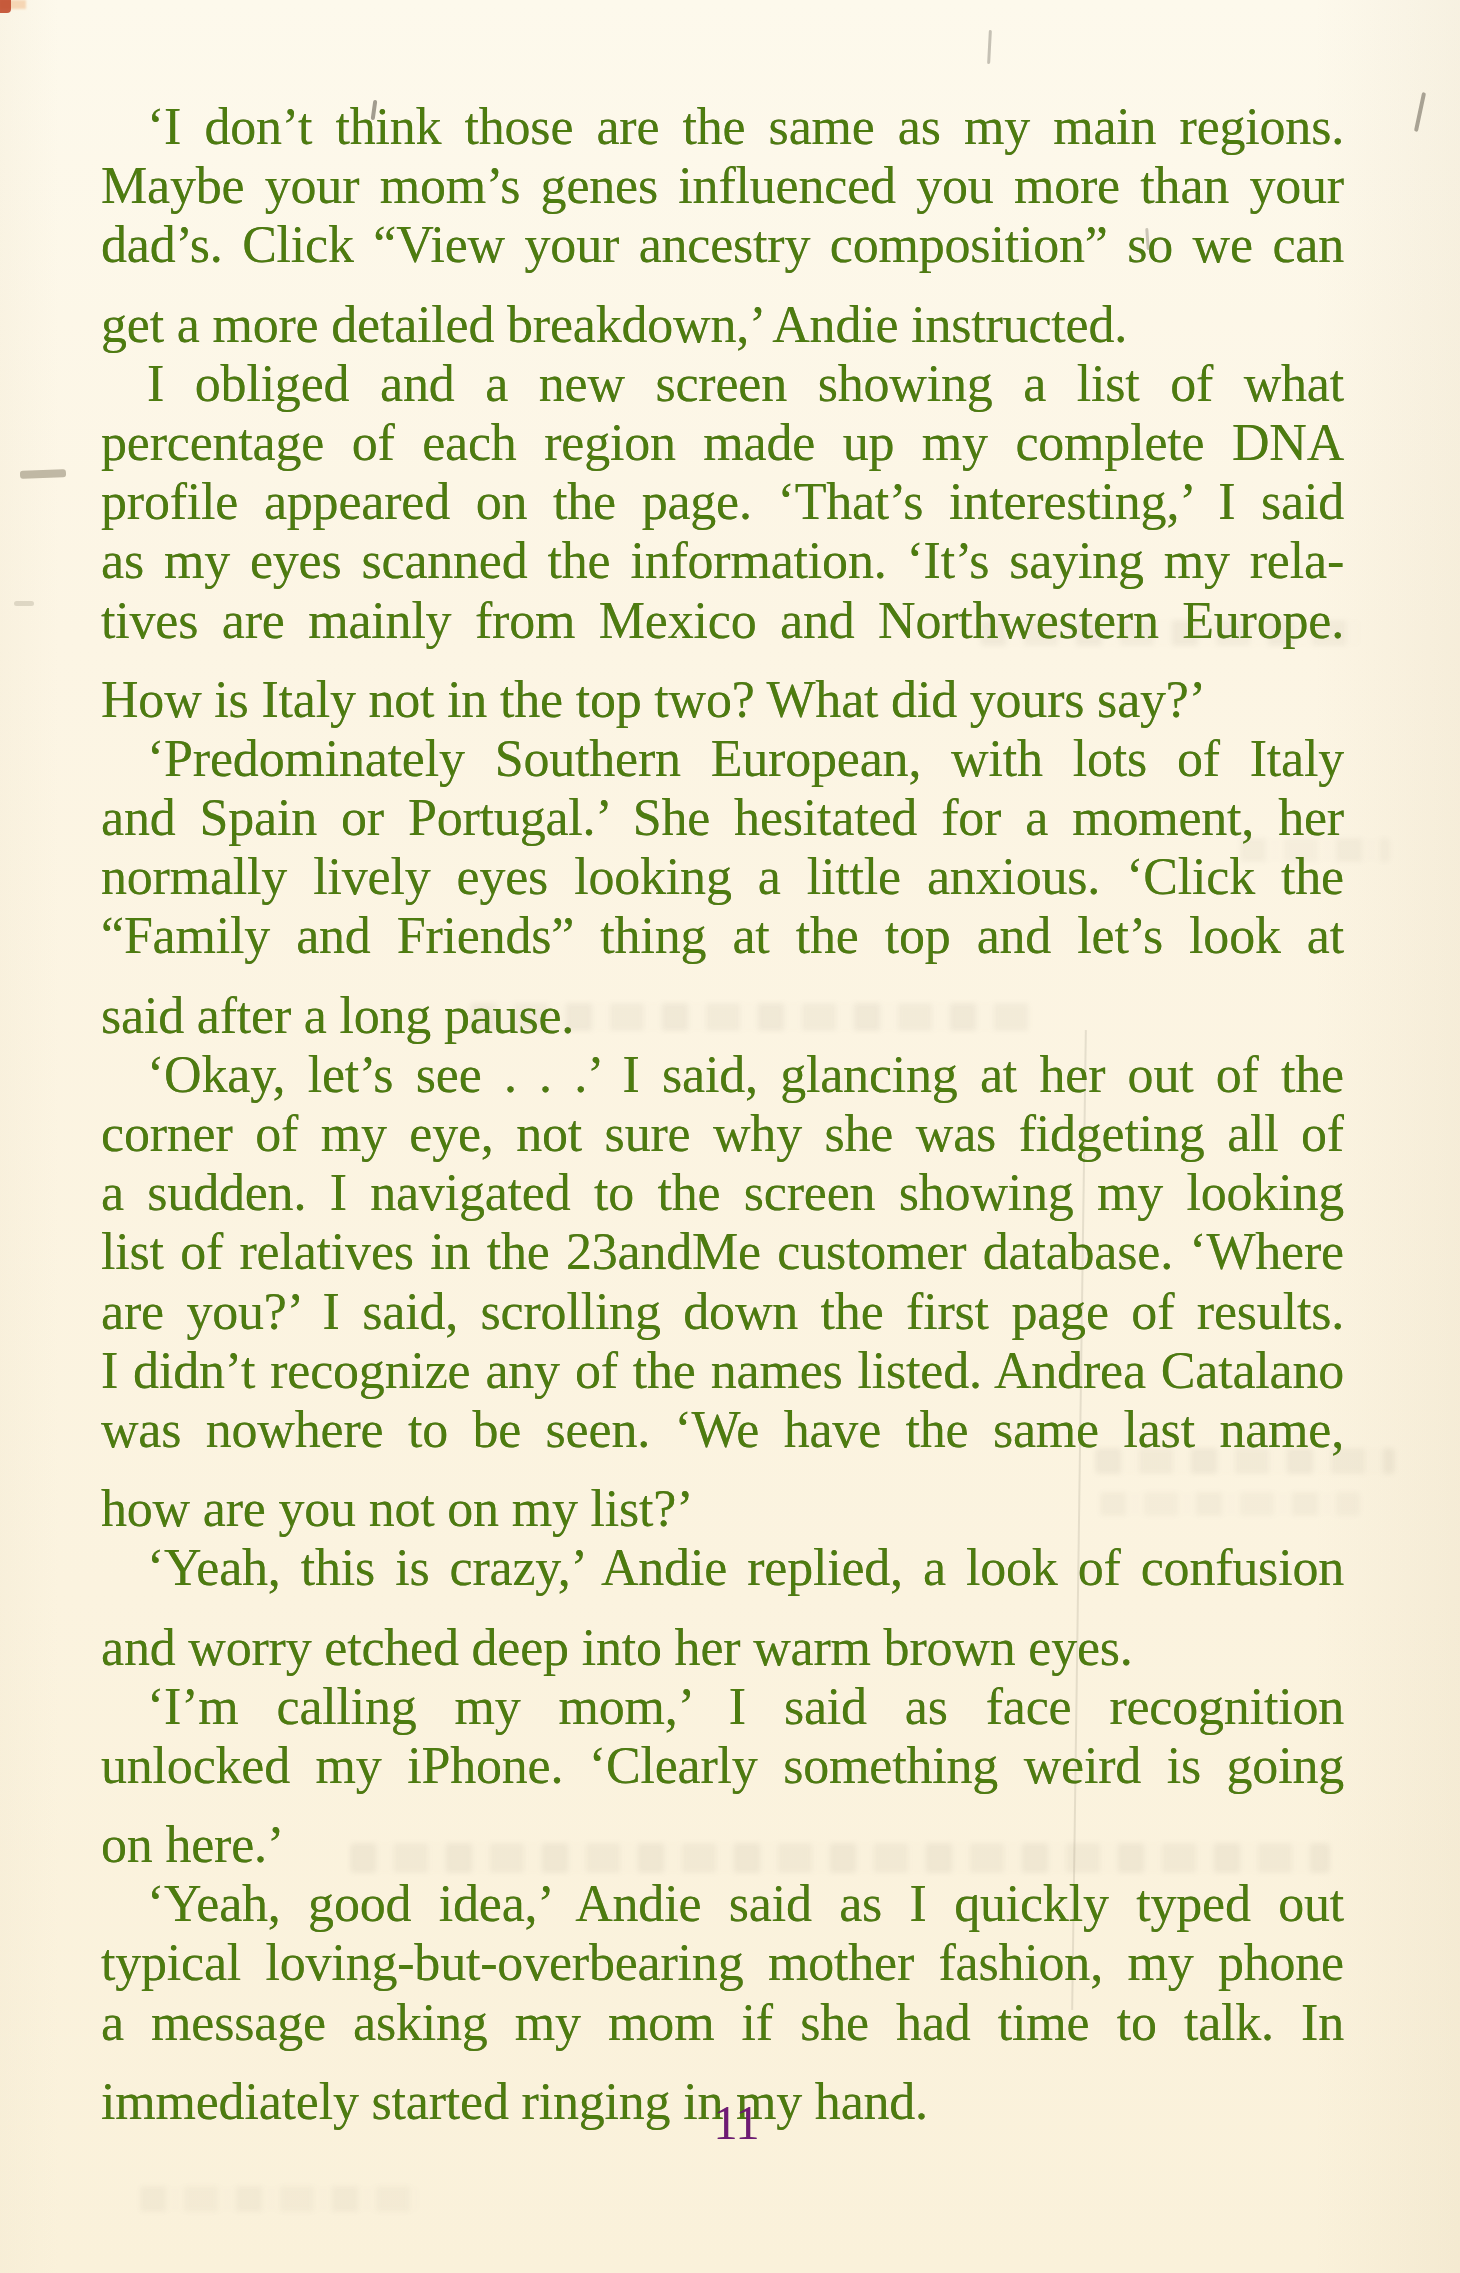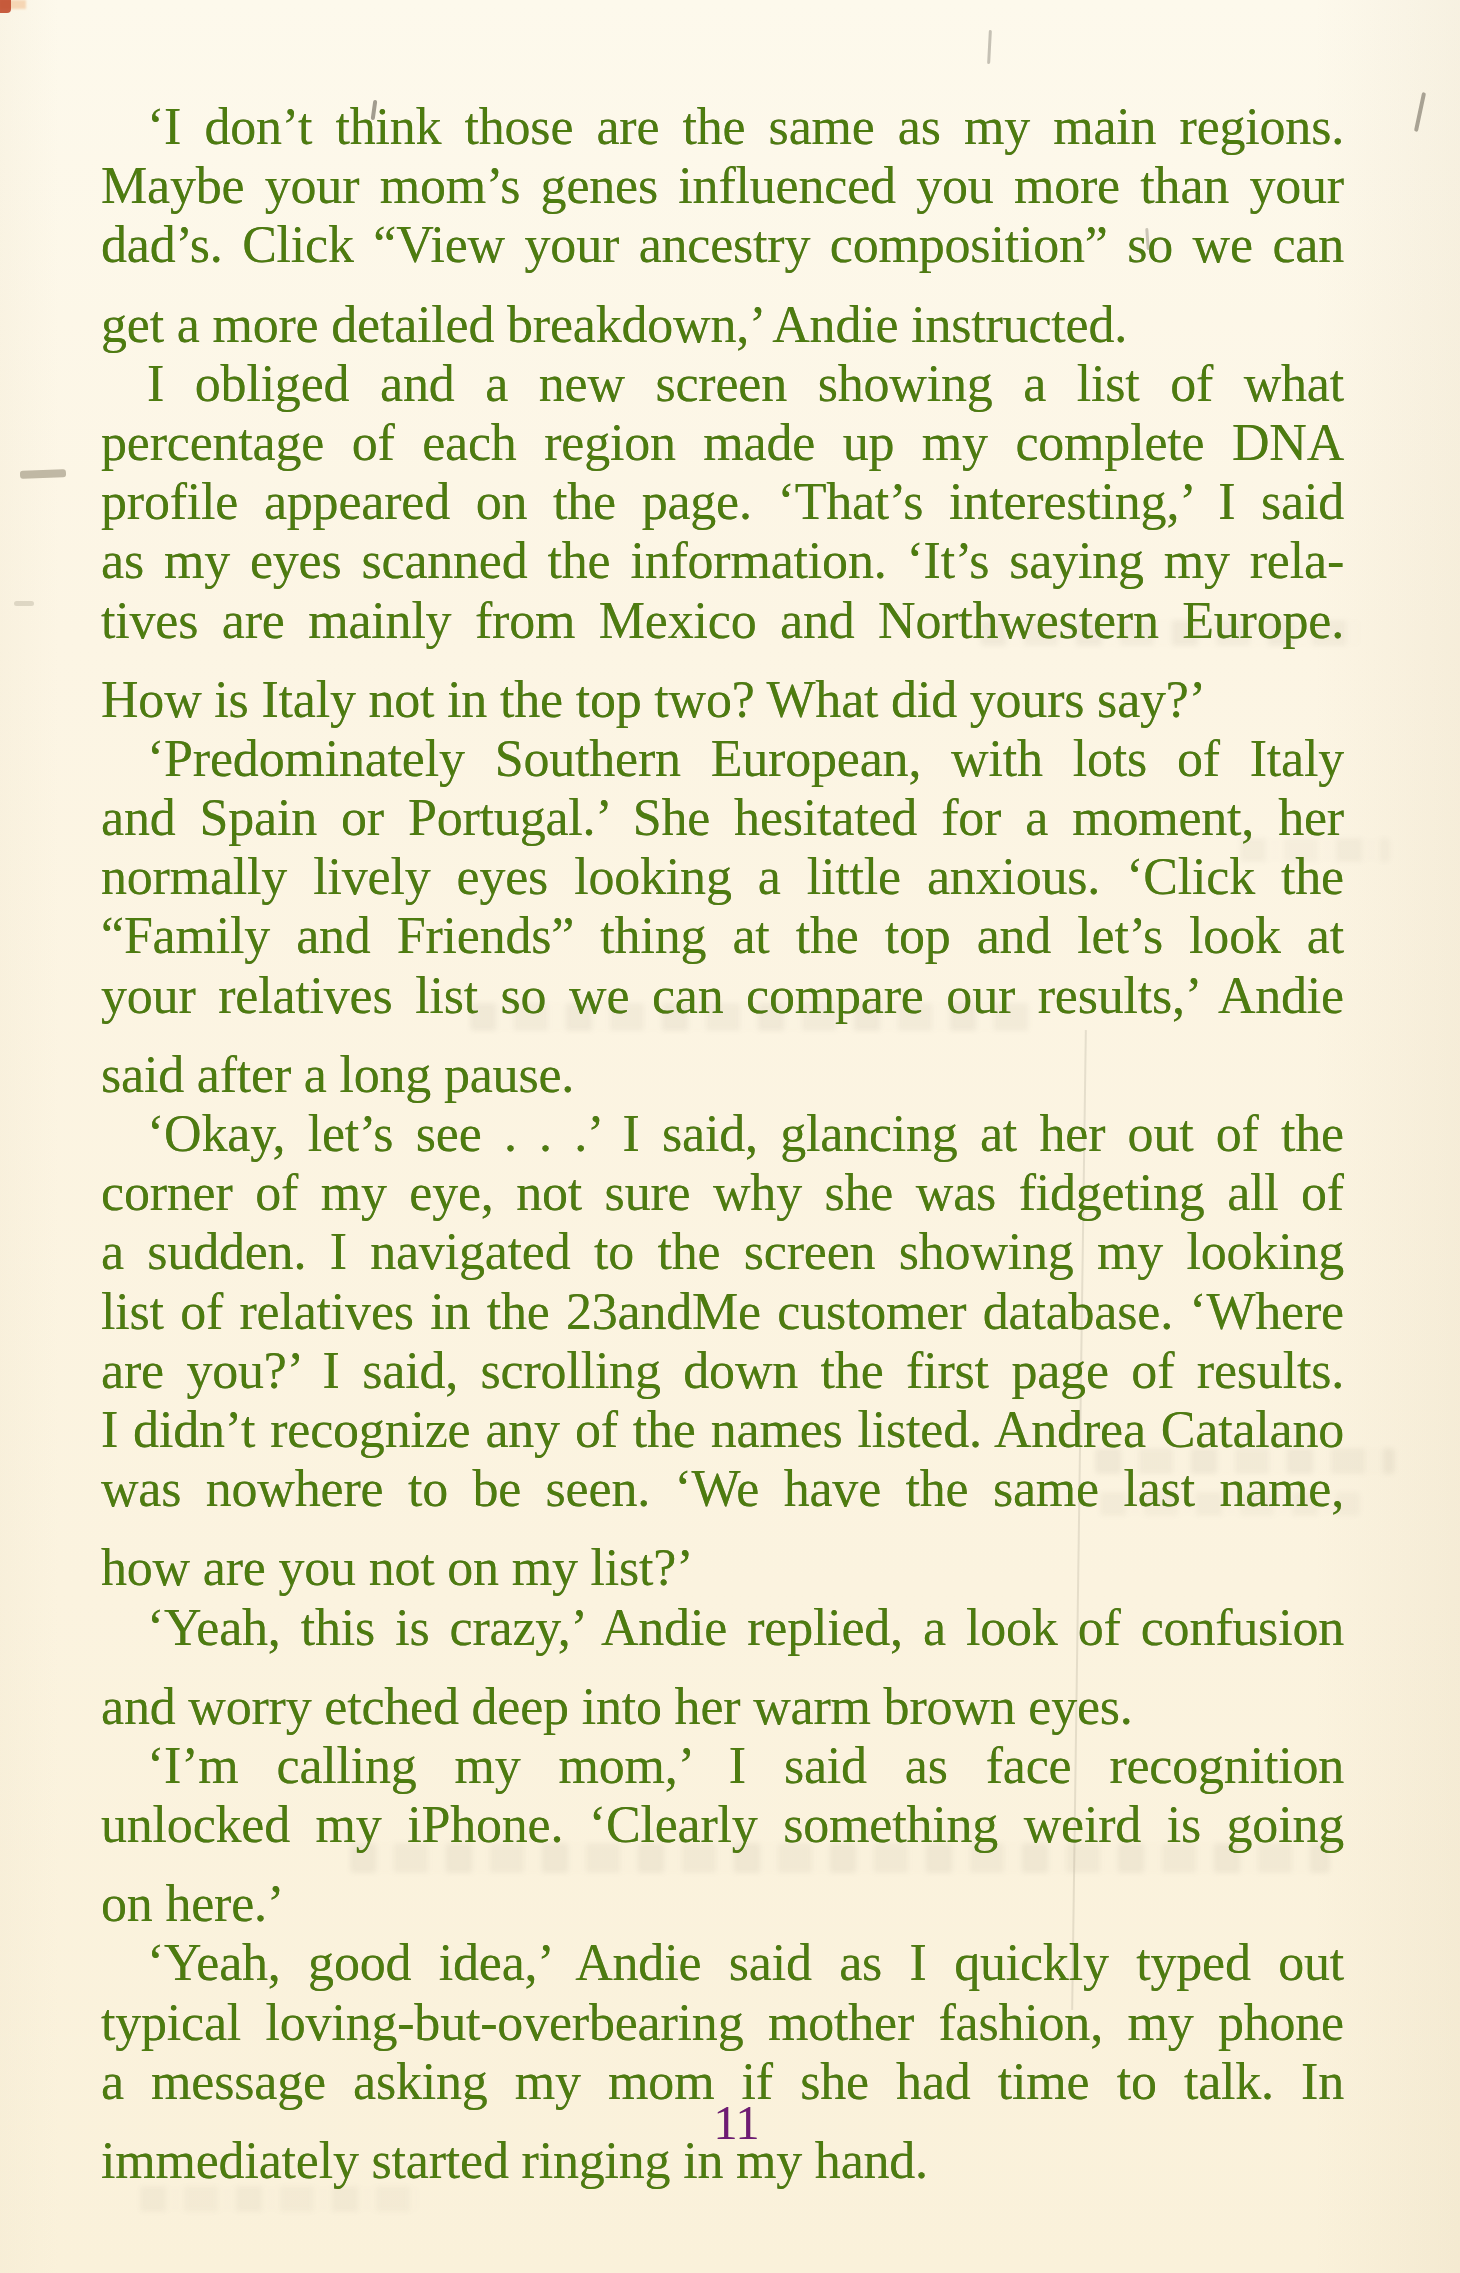--- a/index.html
+++ b/index.html
@@ -126,21 +126,20 @@
   <div class="ln ind">I obliged and a new screen showing a list of what</div>
   <div class="ln">percentage of each region made up my complete DNA</div>
   <div class="ln">profile appeared on the page. ‘That’s interesting,’ I said</div>
   <div class="ln">as my eyes scanned the information. ‘It’s saying my rela-</div>
   <div class="ln">tives are mainly from Mexico and Northwestern Europe.</div>
   <div class="ln end">How is Italy not in the top two? What did yours say?’</div>
   <div class="ln ind">‘Predominately Southern European, with lots of Italy</div>
   <div class="ln">and Spain or Portugal.’ She hesitated for a moment, her</div>
   <div class="ln">normally lively eyes looking a little anxious. ‘Click the</div>
   <div class="ln">“Family and Friends” thing at the top and let’s look at</div>
-  <div class="ln">your relatives list so we can compare our results,’ Andie</div>
   <div class="ln end">said after a long pause.</div>
   <div class="ln ind">‘Okay, let’s see . . .’ I said, glancing at her out of the</div>
   <div class="ln">corner of my eye, not sure why she was fidgeting all of</div>
   <div class="ln">a sudden. I navigated to the screen showing my looking</div>
   <div class="ln">list of relatives in the 23andMe customer database. ‘Where</div>
   <div class="ln">are you?’ I said, scrolling down the first page of results.</div>
   <div class="ln">I didn’t recognize any of the names listed. Andrea Catalano</div>
   <div class="ln">was nowhere to be seen. ‘We have the same last name,</div>
   <div class="ln end">how are you not on my list?’</div>
   <div class="ln ind">‘Yeah, this is crazy,’ Andie replied, a look of confusion</div>

